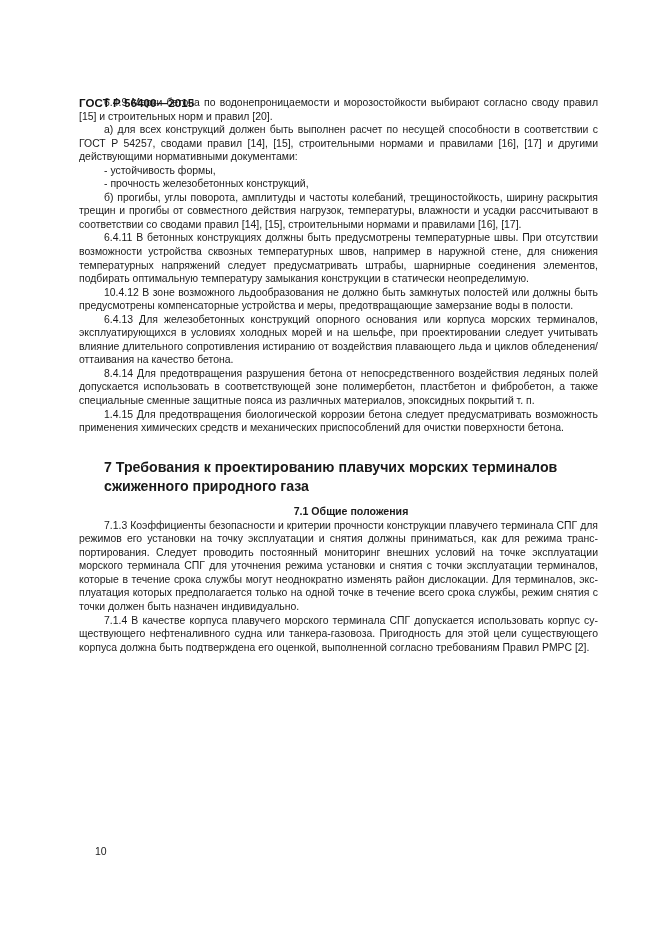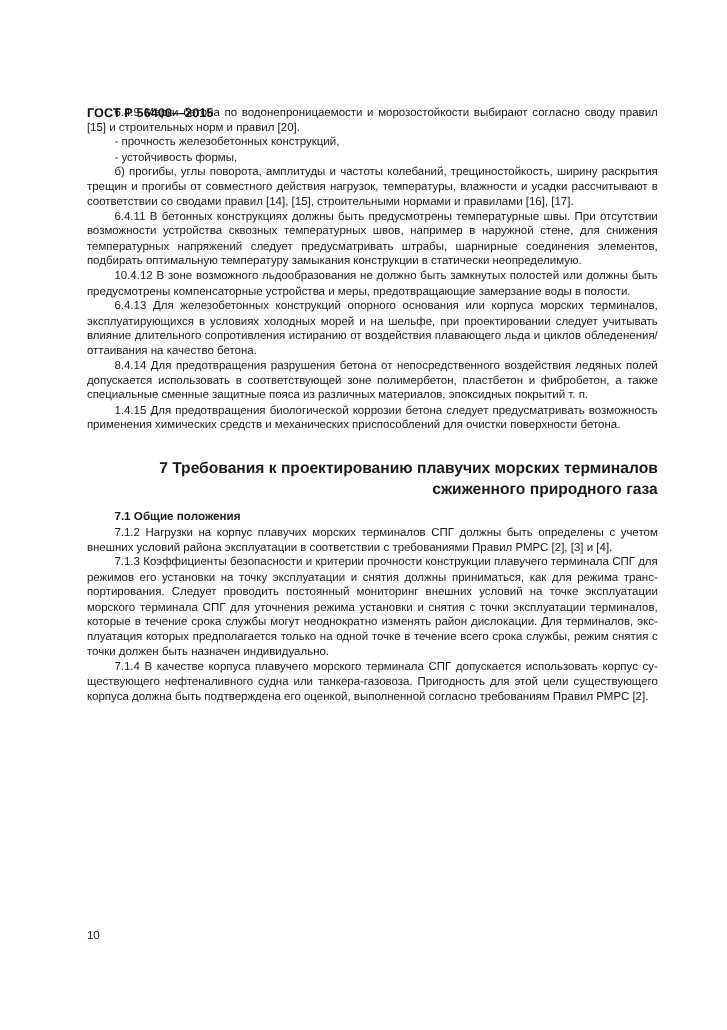--- a/index.html
+++ b/index.html
@@ -51,61 +51,61 @@
     }
     .body-text p.dash-wrap {
       text-indent: 25px;
       padding-left: 0;
     }
     .section-heading {
       margin: 23px 0 0 25px;
       font-weight: bold;
       font-size: 14.2px;
       line-height: 19px;
-      text-align: right;
+      text-align: left;
       text-indent: 0;
     }
     .subsection-heading {
       margin: 8px 0 1px 25px;
       font-weight: bold;
       font-size: 10.6px;
       line-height: 14px;
       text-indent: 0;
-      text-align: left;
+      text-align: center;
     }
     .page-number {
       position: absolute;
       top: 845px;
-      left: 0;
+      left: 16px;
       font-size: 10.5px;
       color: #222;
     }
   </style>
 </head>
 <body>
 
 <div class="page">
 
   <div class="doc-header">ГОСТ Р 56400—2015</div>
 
   <div class="body-text">
     <p>6.4.9  Марки бетона по водонепроницаемости и морозостойкости выбирают согласно своду пра­вил [15] и строительных норм и правил [20].</p>
+    <p>а)  для всех конструкций должен быть выполнен расчет по несущей способности в соответствии с ГОСТ Р 54257, сводами правил [14], [15], строительными нормами и правилами [16], [17] и другими действующими нормативными документами:</p>
+    <p class="dash">- устойчивость формы,</p>
     <p class="dash">- прочность железобетонных конструкций,</p>
-    <p class="dash">- устойчивость формы,</p>
     <p>б)  прогибы, углы поворота, амплитуды и частоты колебаний, трещиностойкость, ширину раскры­тия трещин и прогибы от совместного действия нагрузок, температуры, влажности и усадки рассчитыва­ют в соответствии со сводами правил [14], [15], строительными нормами и правилами [16], [17].</p>
     <p>6.4.11 В бетонных конструкциях должны быть предусмотрены температурные швы. При отсу­тствии возможности устройства сквозных температурных швов, например в наружной стене, для сниже­ния температурных напряжений следует предусматривать штрабы, шарнирные соединения элементов, подбирать оптимальную температуру замыкания конструкции в статически неопределимую.</p>
     <p>10.4.12  В зоне возможного льдообразования не должно быть замкнутых полостей или должны быть предусмотрены компенсаторные устройства и меры, предотвращающие замерзание воды в по­лости.</p>
     <p>6.4.13  Для железобетонных конструкций опорного основания или корпуса морских терминалов, эксплуатирующихся в условиях холодных морей и на шельфе, при проектировании следует учитывать влияние длительного сопротивления истиранию от воздействия плавающего льда и циклов обледене­ния/оттаивания на качество бетона.</p>
     <p>8.4.14  Для предотвращения разрушения бетона от непосредственного воздействия ледяных по­лей допускается использовать в соответствующей зоне полимербетон, пластбетон и фибробетон, а так­же специальные сменные защитные пояса из различных материалов, эпоксидных покрытий т. п.</p>
     <p>1.4.15  Для предотвращения биологической коррозии бетона следует предусматривать возмож­ность применения химических средств и механических приспособлений для очистки поверхности бе­тона.</p>
 
     <h2 class="section-heading">7  Требования к проектированию плавучих морских терминалов сжиженного природного газа</h2>
 
     <h3 class="subsection-heading">7.1  Общие положения</h3>
 
-    <p>7.1.2  Нагрузки на корпус плавучих морских терминалов СПГ должны быть определены с учетом внешних условий района эксплуатации в соответствии с требованиями Правил РМРС [2], [3] и [4].</p>
     <p>7.1.3  Коэффициенты безопасности и критерии прочности конструкции плавучего терминала СПГ для режимов его установки на точку эксплуатации и снятия должны приниматься, как для режима транс­портирования. Следует проводить постоянный мониторинг внешних условий на точке эксплуатации морского терминала СПГ для уточнения режима установки и снятия с точки эксплуатации терминалов, которые в течение срока службы могут неоднократно изменять район дислокации. Для терминалов, экс­плуатация которых предполагается только на одной точке в течение всего срока службы, режим снятия с точки должен быть назначен индивидуально.</p>
     <p>7.1.4  В качестве корпуса плавучего морского терминала СПГ допускается использовать корпус су­ществующего нефтеналивного судна или танкера-газовоза. Пригодность для этой цели существующего корпуса должна быть подтверждена его оценкой, выполненной согласно требованиям Правил РМРС [2].</p>
   </div>
 
   <div class="page-number">10</div>
 
 </div>
 
 </body></html>

